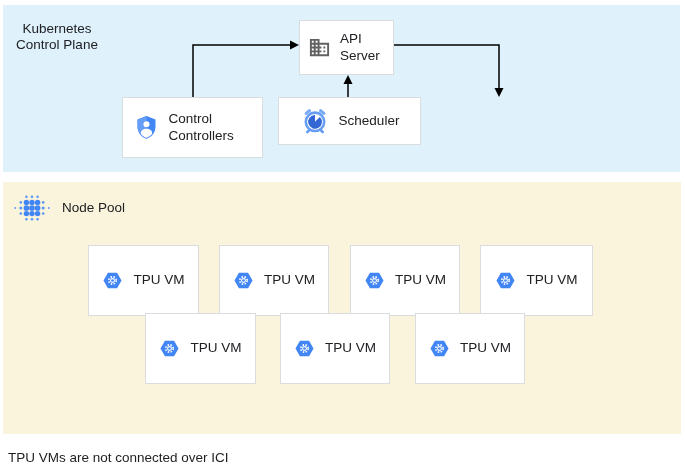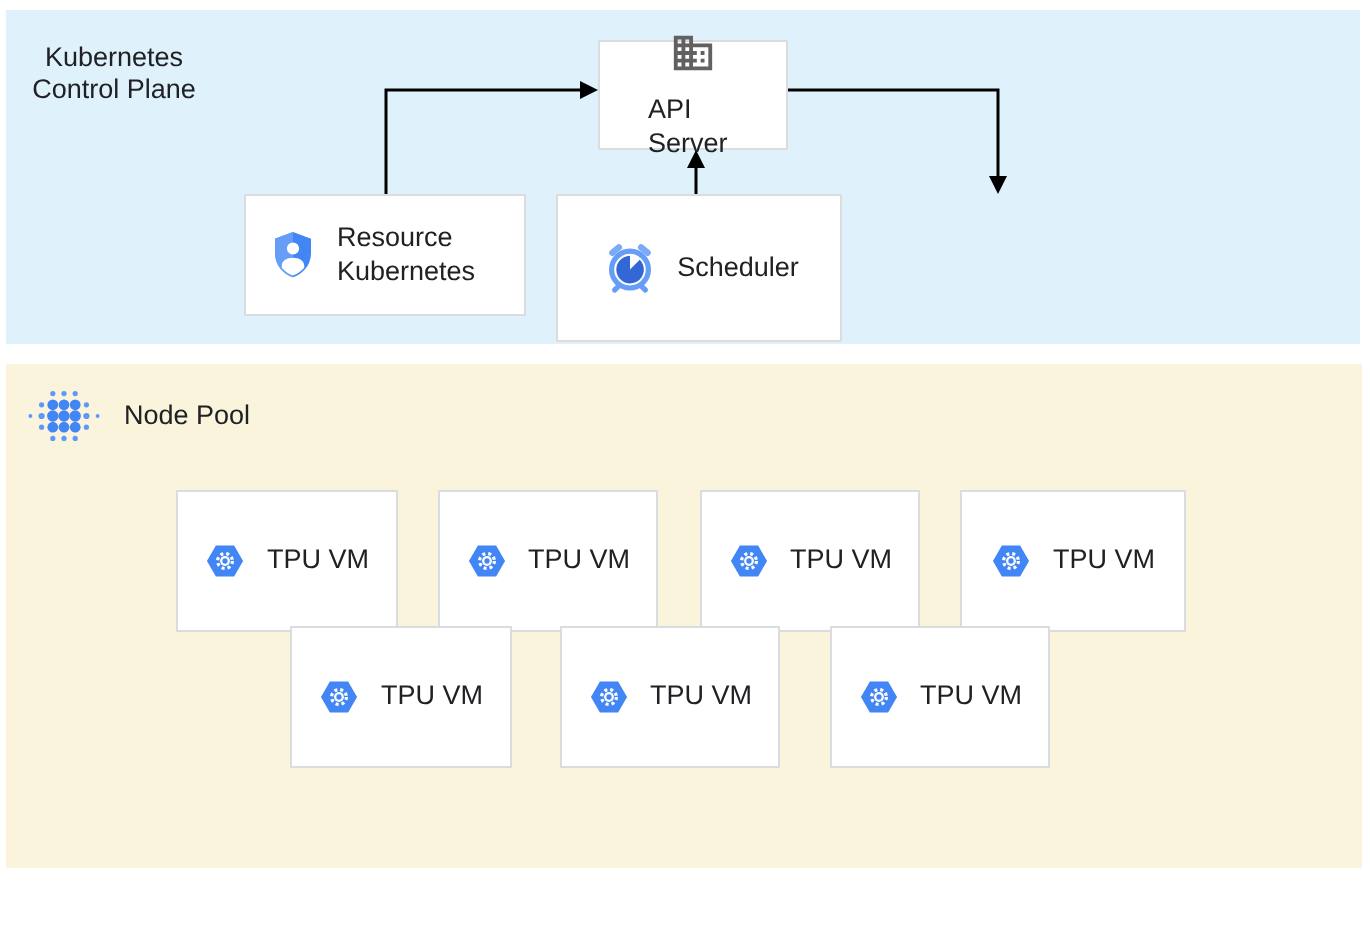--- a/index.html
+++ b/index.html
@@ -11,25 +11,25 @@
   .zone-nodepool { left:3px; top:182px; width:678px; height:252px; background:#FBF4DC; }
 
   .cp-title { position:absolute; left:4px; top:21px; width:106px; text-align:center;
               font-size:13.5px; line-height:1.2; white-space:pre-line; }
 
   .box { position:absolute; background:#fff; border:1px solid #DADCE0;
          display:flex; align-items:center; justify-content:center; gap:9px;
          font-size:13.5px; line-height:1.2; }
   .box .lbl { text-align:left; }
 
-  .box-api     { left:299px; top:20px; width:95px;  height:55px;flex-direction:column; }
+  .box-api     { left:299px; top:20px; width:95px;  height:55px; }
   .box-api .lbl { width:45px; }
   .box-rc      { left:122px; top:97px; width:141px; height:61px; }
   .box-rc .lbl  { width:84px; }
-  .box-sched   { left:278px; top:97px; width:143px; height:74px; }
+  .box-sched   { left:278px; top:97px; width:143px; height:48px; }
   .box-store   { left:437px; top:97px; width:126px; height:61px; }
 
   .np-icon  { position:absolute; left:10px; top:189px; }
   .np-label { position:absolute; left:62px; top:200px; font-size:13.5px;text-align:right; }
 
   .box-vm { height:71px; gap:10px; }
   .vm1 { left:88px;  top:245px; width:111px; }
   .vm2 { left:219px; top:245px; width:110px; }
   .vm3 { left:350px; top:245px; width:110px; }
   .vm4 { left:480px; top:245px; width:113px; }
@@ -77,21 +77,21 @@
 
   <div class="box box-rc">
     <span>
       <svg width="27" height="27" viewBox="0 0 24 24">
         <path d="M12 1.8 20 4.8 V11 c0 5.3-3.3 9.3-8 10.9 C7.3 20.3 4 16.3 4 11 V4.8 Z" fill="#4285F4"></path>
         <path d="M12 1.8 v20.1 C7.3 20.3 4 16.3 4 11 V4.8 Z" fill="#669DF6"></path>
         <circle cx="12" cy="9.1" r="2.7" fill="#fff"></circle>
         <path d="M12 13.2c-3 0-5 1.5-5 3.6v.9c1.4 1.6 3.1 2.8 5 3.4 1.9-.6 3.6-1.8 5-3.4v-.9c0-2.1-2-3.6-5-3.6z" fill="#fff"></path>
       </svg>
     </span>
-    <span class="lbl">Resource Kubernetes</span>
+    <span class="lbl">Control Controllers</span>
   </div>
 
   <div class="box box-sched">
     <span>
       <svg width="30" height="30" viewBox="0 0 30 30">
         <line x1="6.2" y1="7.4" x2="9.4" y2="4.7" stroke="#7BAAF7" stroke-width="3.2" stroke-linecap="round"></line>
         <line x1="23.8" y1="7.4" x2="20.6" y2="4.7" stroke="#7BAAF7" stroke-width="3.2" stroke-linecap="round"></line>
         <line x1="7.3" y1="26" x2="9.2" y2="24.2" stroke="#669DF6" stroke-width="2.6" stroke-linecap="round"></line>
         <line x1="22.7" y1="26" x2="20.8" y2="24.2" stroke="#669DF6" stroke-width="2.6" stroke-linecap="round"></line>
         <circle cx="15" cy="15.8" r="9.2" fill="#fff" stroke="#669DF6" stroke-width="2.6"></circle>
@@ -206,14 +206,15 @@
         <svg width="21" height="19" viewBox="0 0 22 20">
           <polygon points="1.5,10 6.2,1.8 15.8,1.8 20.5,10 15.8,18.2 6.2,18.2" fill="#4285F4"></polygon>
           <circle cx="11" cy="10" r="3.9" fill="none" stroke="#fff" stroke-width="1.7" stroke-dasharray="1.6,1.55"></circle>
           <circle cx="11" cy="10" r="2.6" fill="#fff"></circle>
           <circle cx="11" cy="10" r="1.4" fill="#4285F4"></circle>
         </svg>
       </span>
     <span class="lbl">TPU VM</span>
   </div>
 
+  <div class="caption">TPU VMs are not connected over ICI</div>
 
 </div>
 
 </body></html>

